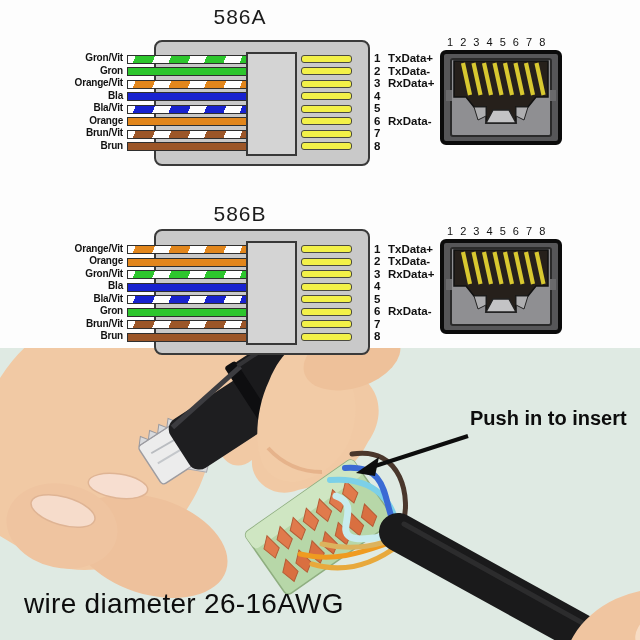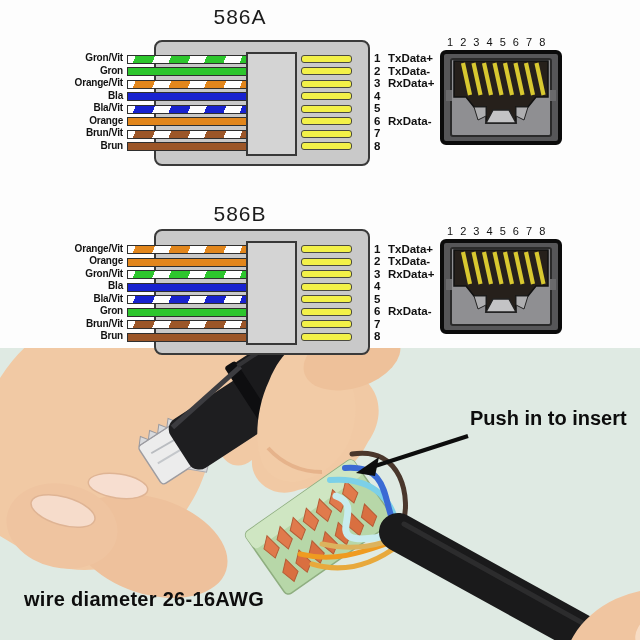--- a/index.html
+++ b/index.html
@@ -46,21 +46,21 @@
   #diagramA .jack-pins{top:36px;}
   #diagramB .jack-pins{top:27px;}
   .jack-svg{position:absolute;left:440px;width:122px;height:95px;}
   #diagramA .jack-svg{top:50px;}
   #diagramB .jack-svg{top:41px;}
   
   #photo{position:absolute;left:0;top:348px;width:640px;height:292px;background:#a16207;}
   #photo svg{position:absolute;left:0;top:0;}
   .annotation{position:absolute;left:470px;top:59px;font-size:20px;font-weight:600;
     line-height:23px;color:#0d0d0d;white-space:nowrap;}
-  .caption{position:absolute;left:24px;top:240px;font-size:20px;font-weight:700;
+  .caption{position:absolute;left:24px;top:240px;font-size:28px;font-weight:400;
     letter-spacing:0.3px;color:#0d0d0d;white-space:nowrap;}
 </style>
 </head>
 <body>
 
 <div id="canvas">
 
   <div class="diagram" id="diagramA">
     <div class="diagram-title">586A</div>
     <div class="connector-body"></div>

